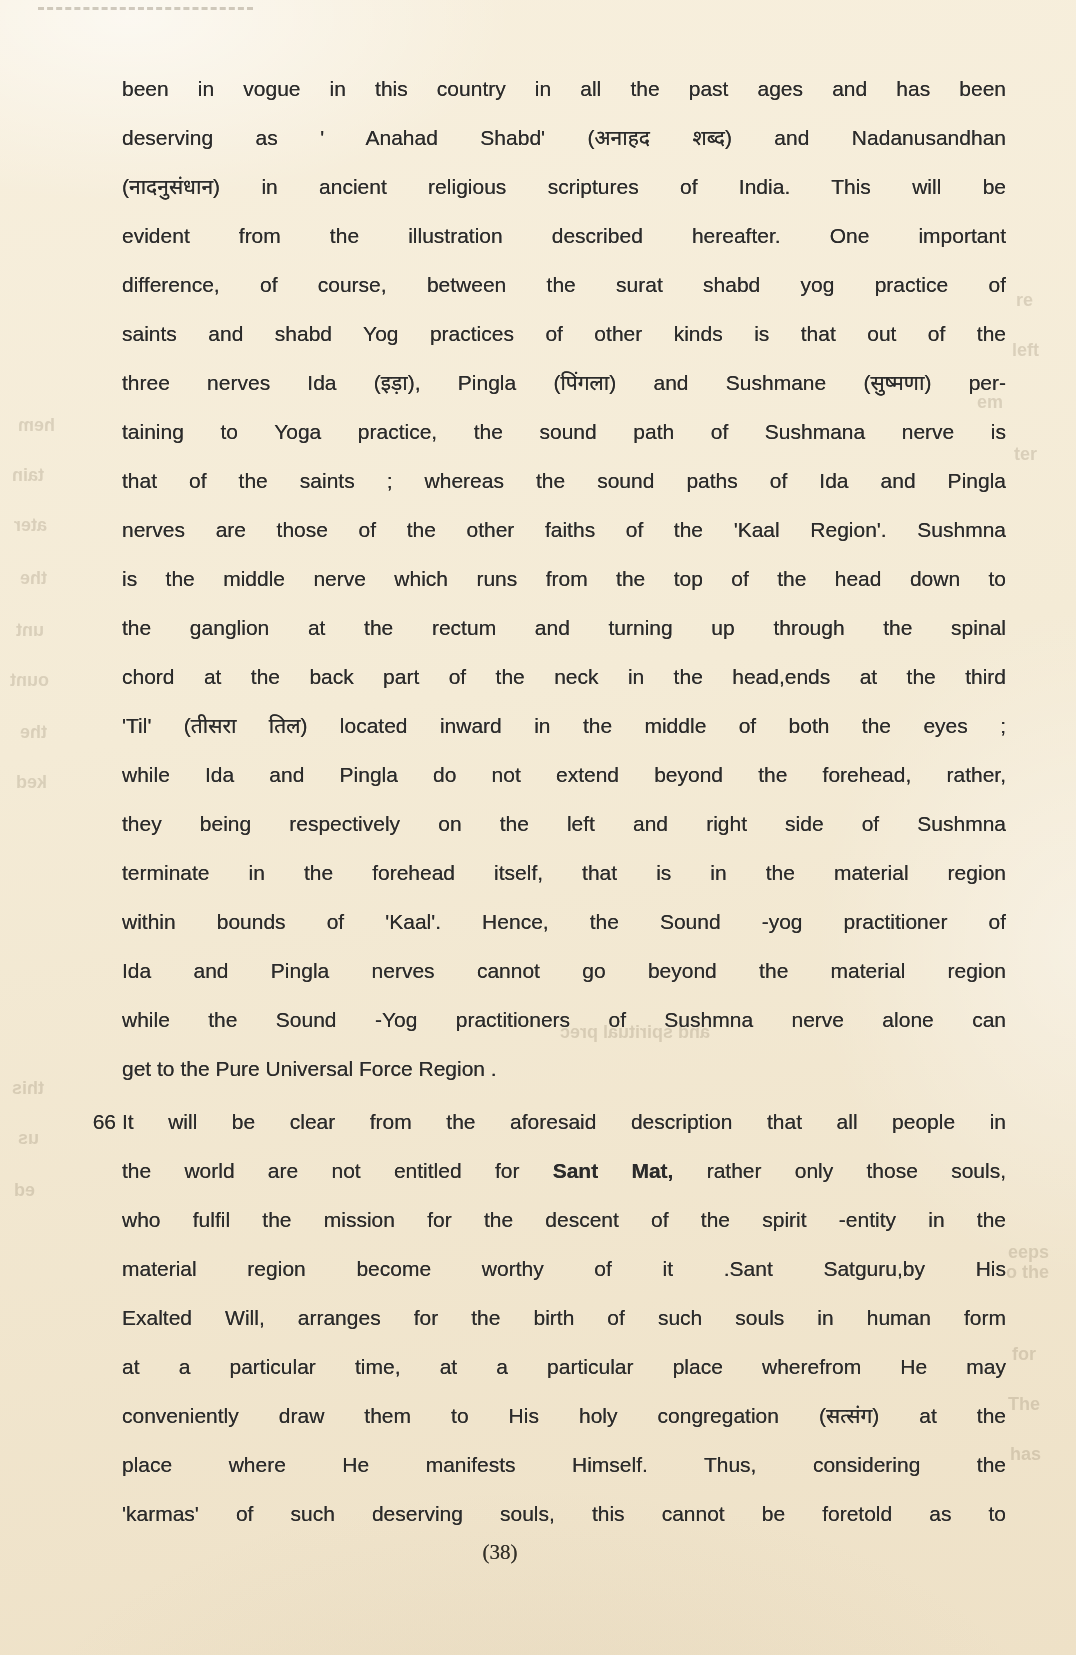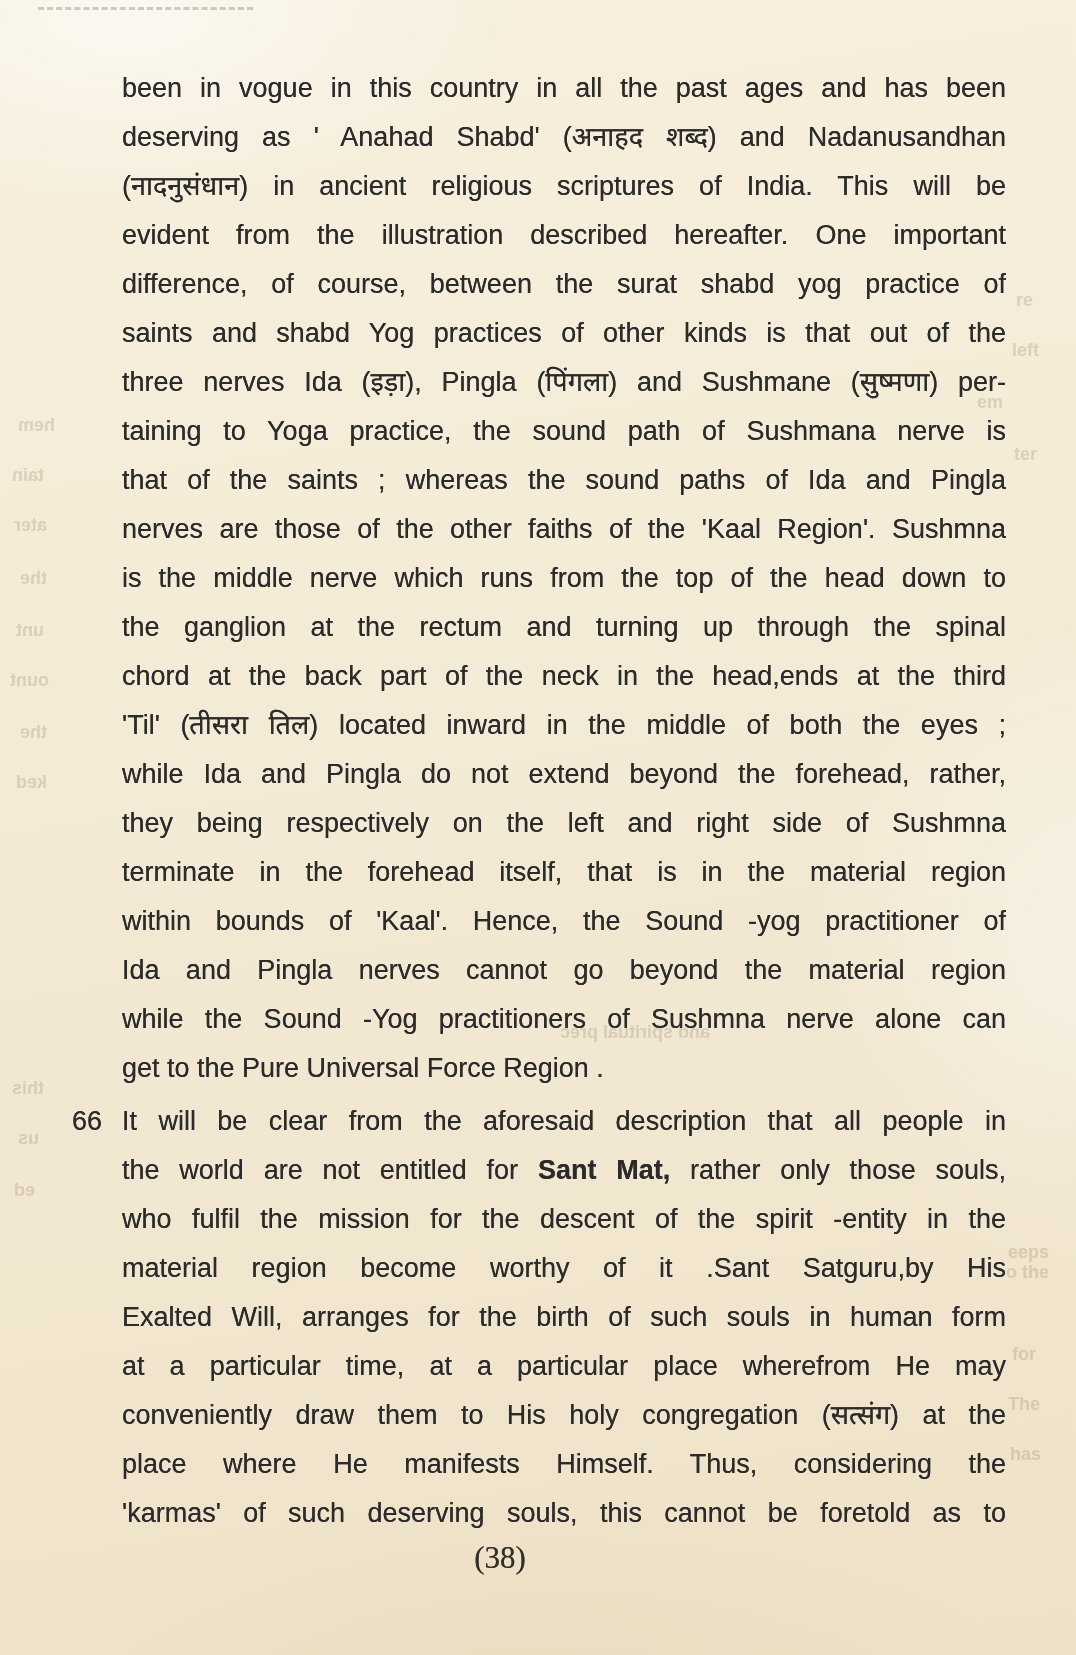--- a/index.html
+++ b/index.html
@@ -19,46 +19,46 @@
       radial-gradient(ellipse 900px 500px at 50% 108%, rgba(170,150,115,0.10), rgba(170,150,115,0) 60%),
       linear-gradient(172deg, #f7efdd 0%, #f4ebd6 42%, #eee1c7 100%);
   }
   .top-dash {
     position: absolute; top: 7px; left: 38px; width: 215px; height: 0;
     border-top: 3px dashed rgba(125,115,95,0.35);
   }
   .textblock {
     position: absolute; left: 122px; top: 64px; width: 884px;
     font-family: "Liberation Sans", "DejaVu Sans", sans-serif;
-    font-size: 27px;
+    font-size: 21px;
     color: #2b2b2b;
     text-shadow: 0 0 0.6px rgba(43,43,43,0.85);
   }
   .ln {
     height: 49px; line-height: 49px;
     overflow: hidden;
     text-align: justify;
     white-space: normal;
   }
   .ln:not(.short)::after {
     content: ""; display: inline-block; width: 100%; height: 0;
   }
   .para { position: relative; }
   .para2 { margin-top: 4px; }
   .pmarker {
     position: absolute; left: -50px; top: 0;
     width: 44px; height: 49px; line-height: 49px;
-    text-align: left;
+    text-align: right;
   }
   .bold { font-weight: 700; }
   .pagenum {
     position: absolute; top: 1540px; left: 0; width: 1000px;
     text-align: center;
     font-family: "Liberation Serif", "DejaVu Serif", serif;
-    font-size: 31px; color: #333029;
+    font-size: 21px; color: #333029;
     text-shadow: 0 0 0.5px rgba(51,48,41,0.8);
   }
   .ghost {
     position: absolute;
     font-family: "Liberation Sans", "DejaVu Sans", sans-serif;
     font-size: 18px; font-weight: 700;
     color: rgba(108,94,70,0.20);
     white-space: nowrap;
     pointer-events: none;
   }

